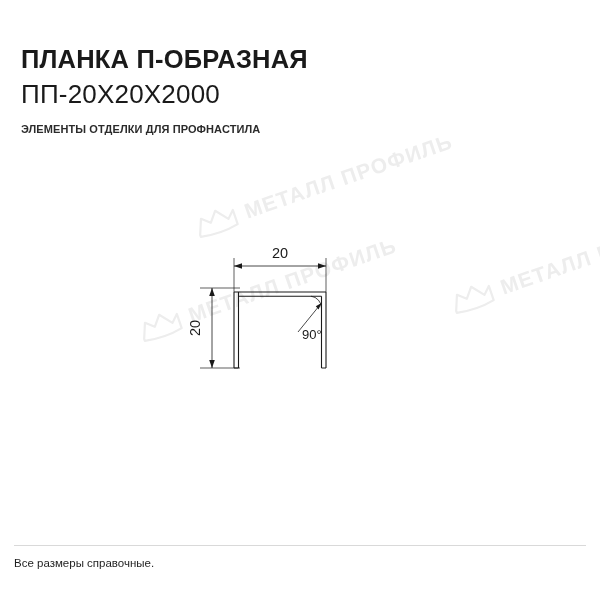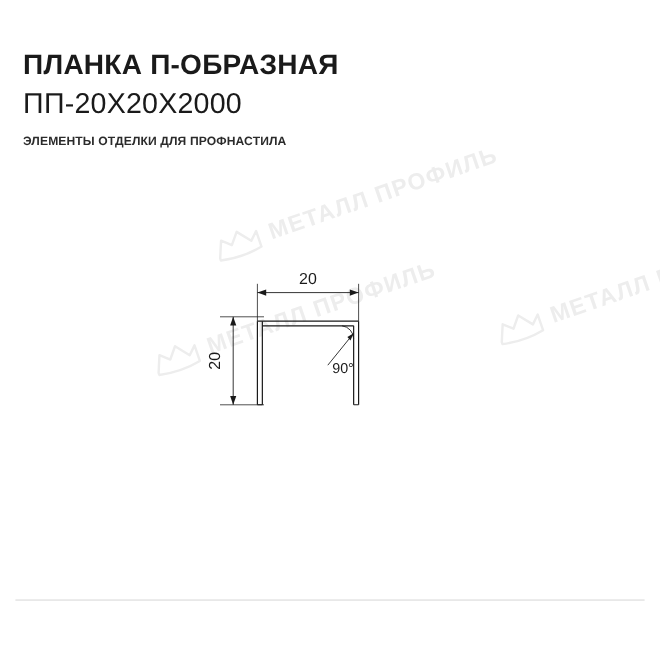--- a/index.html
+++ b/index.html
@@ -182,15 +182,16 @@
       </g>
 
       <text x="112" y="18" text-anchor="middle" font-family="Liberation Sans, sans-serif" font-size="14.5" fill="#1a1a1a">20</text>
       <text x="32" y="88" text-anchor="middle" font-family="Liberation Sans, sans-serif" font-size="14.5" fill="#1a1a1a" transform="rotate(-90 32 88)">20</text>
       <text x="134" y="99" text-anchor="start" font-family="Liberation Sans, sans-serif" font-size="13" fill="#1a1a1a">90°</text>
     </svg>
   </div>
 
   <div class="footer-rule"></div>
   <div class="footer">
+    <div>Все размеры справочные.</div>
   </div>
 
 </div>
 
 </body></html>

